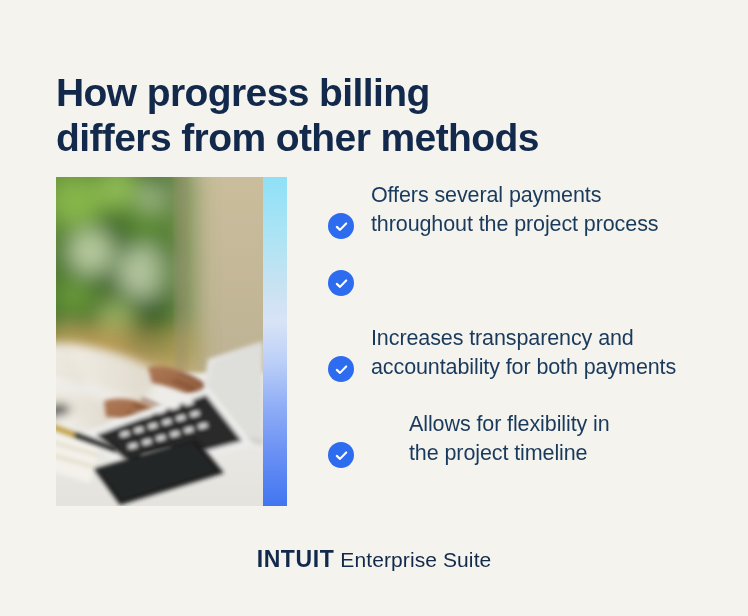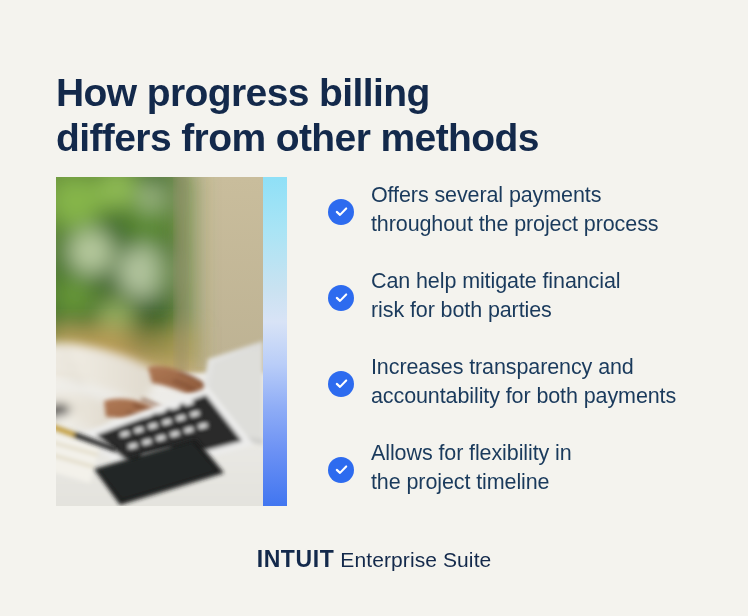--- a/index.html
+++ b/index.html
@@ -74,24 +74,24 @@
 
   
   .bullets {
     position: absolute;
     left: 328px;
     top: 181px;
     width: 390px;
   }
   .bullet-row {
     display: flex;
-    align-items: center;
+    align-items: flex-end;
     margin-bottom: 28px;
   }
-  .bullet-row:last-child { margin-bottom: 0; }
+  .bullet-row:last-child { margin-bottom: 0; gap: 38px; }
 
   .check-badge {
     flex: 0 0 auto;
     width: 26px;
     height: 26px;
     border-radius: 50%;
     background: #2d6bef;
     margin-right: 17px;
     margin-top: 3px;
     display: flex;
@@ -293,22 +293,20 @@
       <span class="bullet-text">Offers several payments
 throughout the project process</span>
     </div>
 
     <div class="bullet-row">
       <span class="check-badge">
         <svg viewBox="0 0 24 24" aria-hidden="true">
           <path d="M4.5 12.6 L9.6 17.4 L19.5 7.2" fill="none" stroke="#ffffff" stroke-width="3.4" stroke-linecap="round" stroke-linejoin="round"></path>
         </svg>
       </span>
-      <span class="bullet-text">Can help mitigate financial
-risk for both parties</span>
     </div>
 
     <div class="bullet-row">
       <span class="check-badge">
         <svg viewBox="0 0 24 24" aria-hidden="true">
           <path d="M4.5 12.6 L9.6 17.4 L19.5 7.2" fill="none" stroke="#ffffff" stroke-width="3.4" stroke-linecap="round" stroke-linejoin="round"></path>
         </svg>
       </span>
       <span class="bullet-text">Increases transparency and
 accountability for both payments</span>

